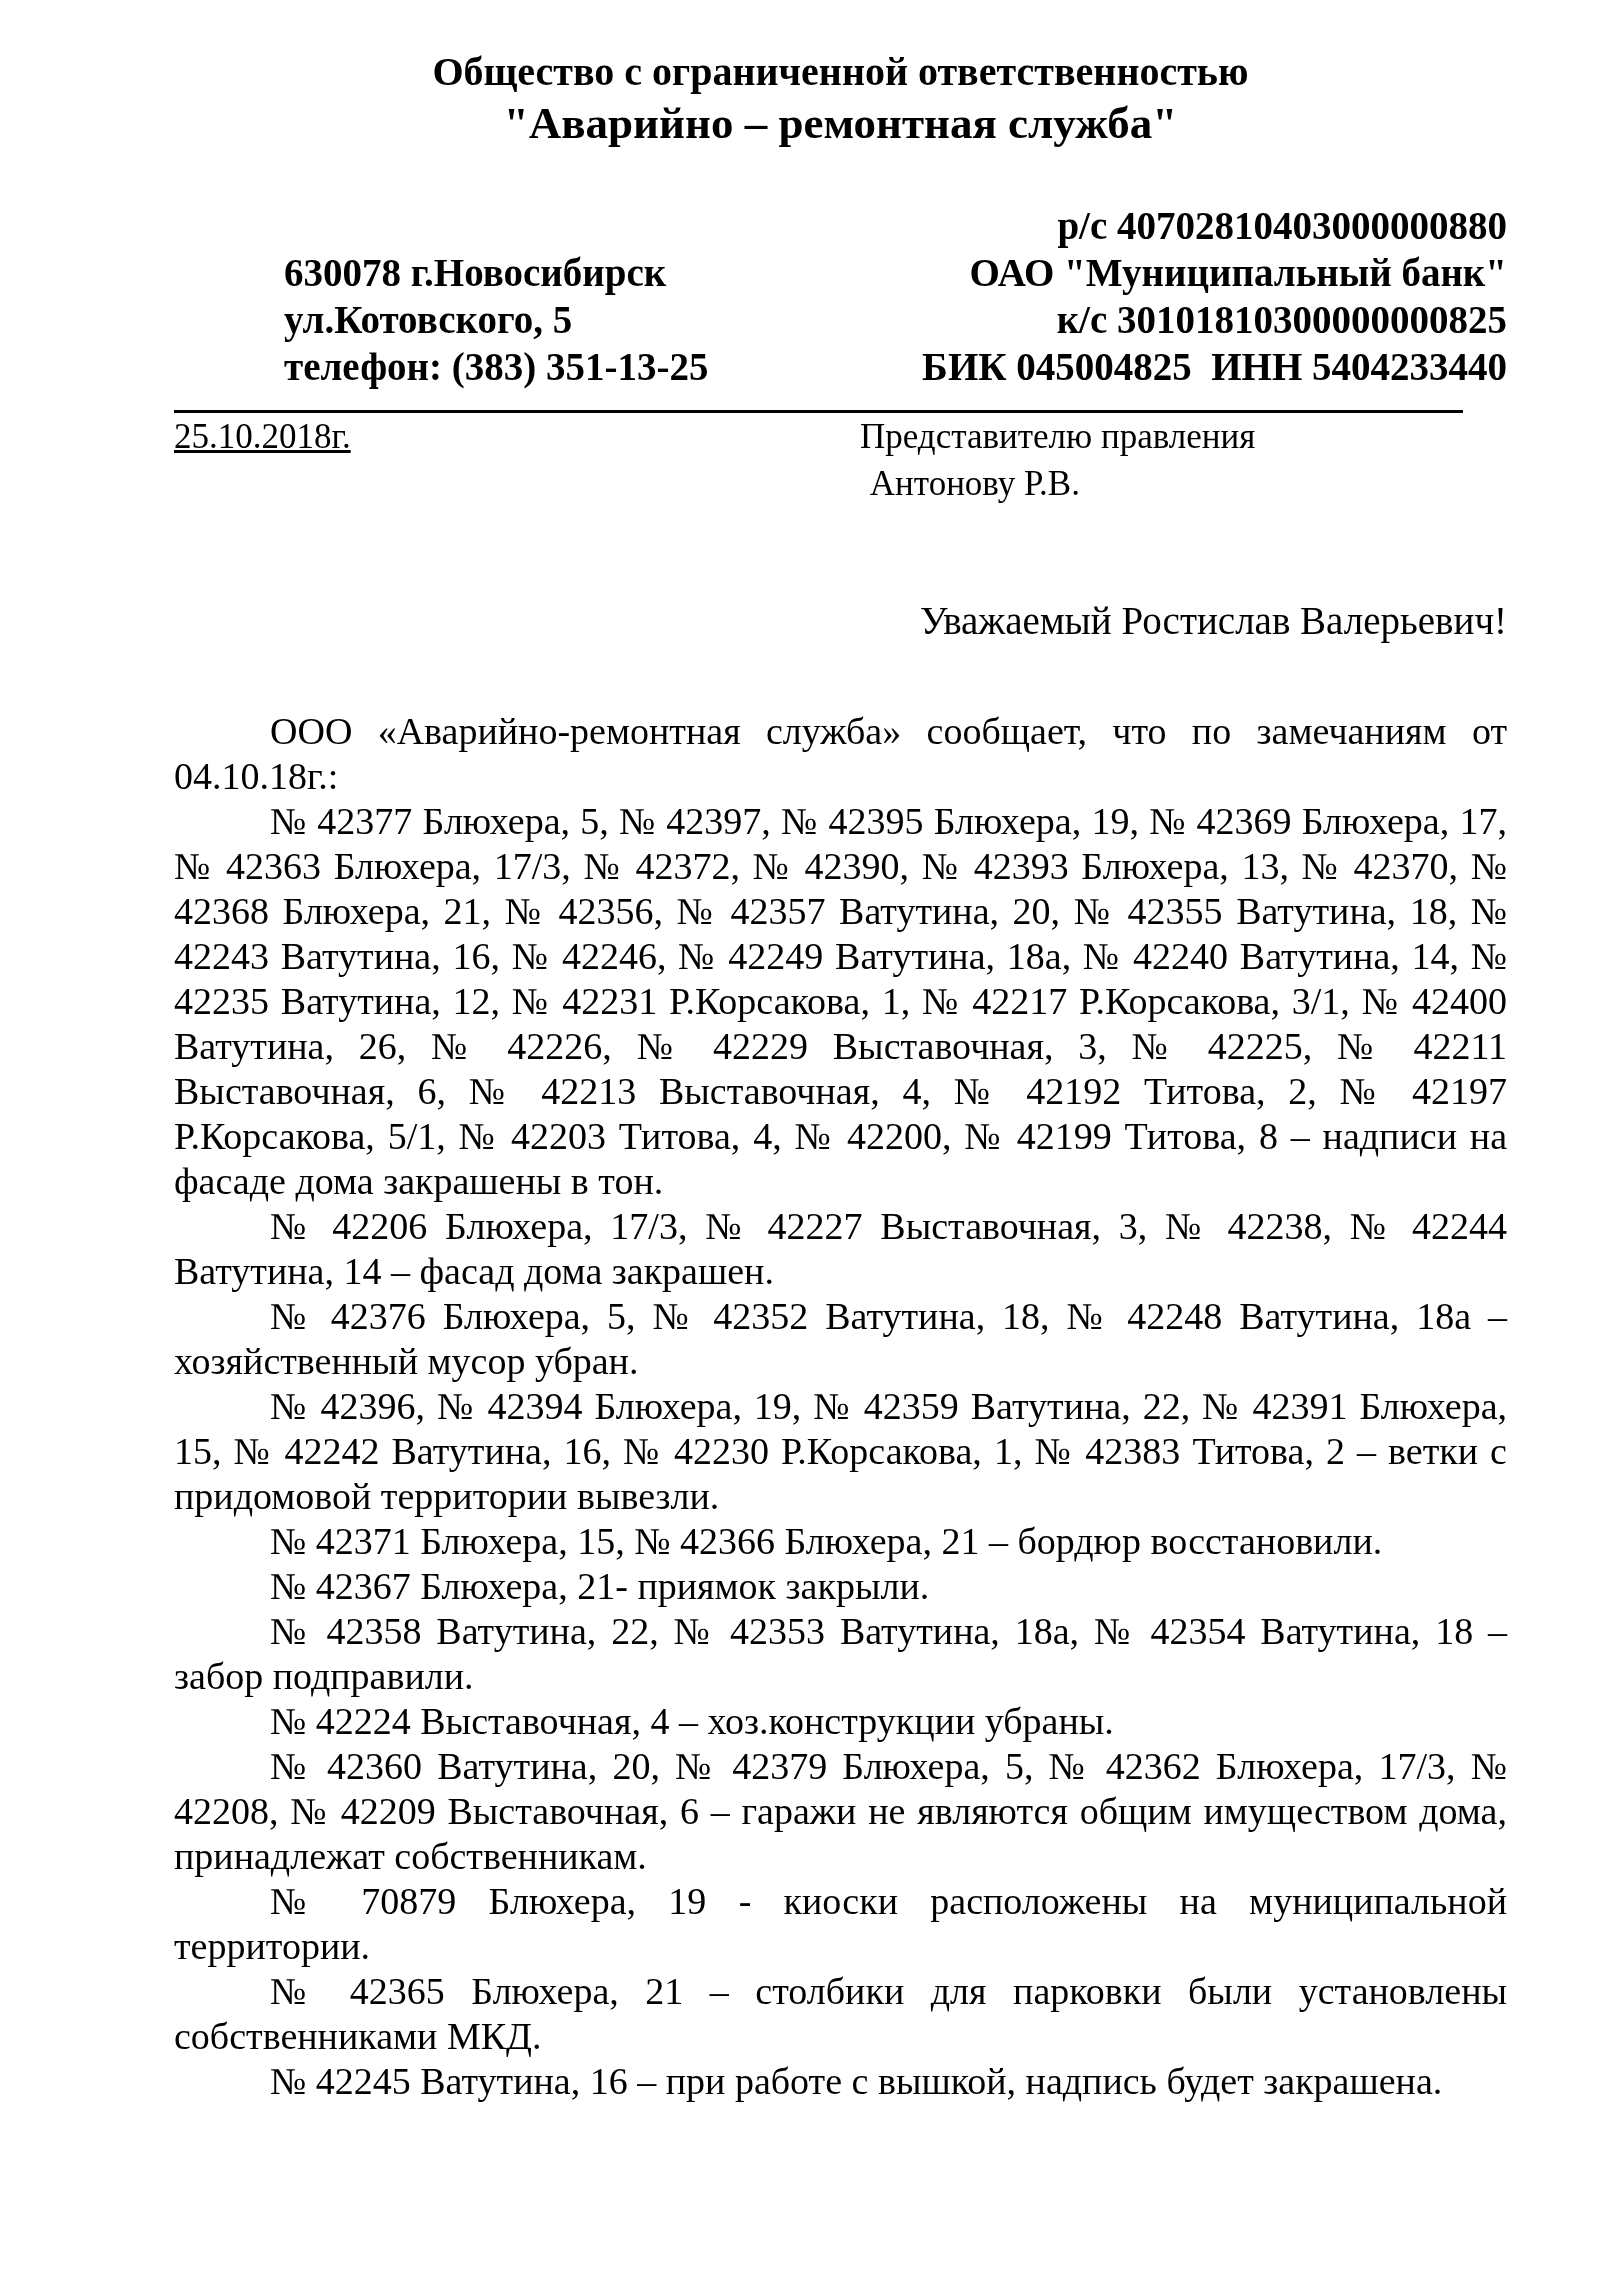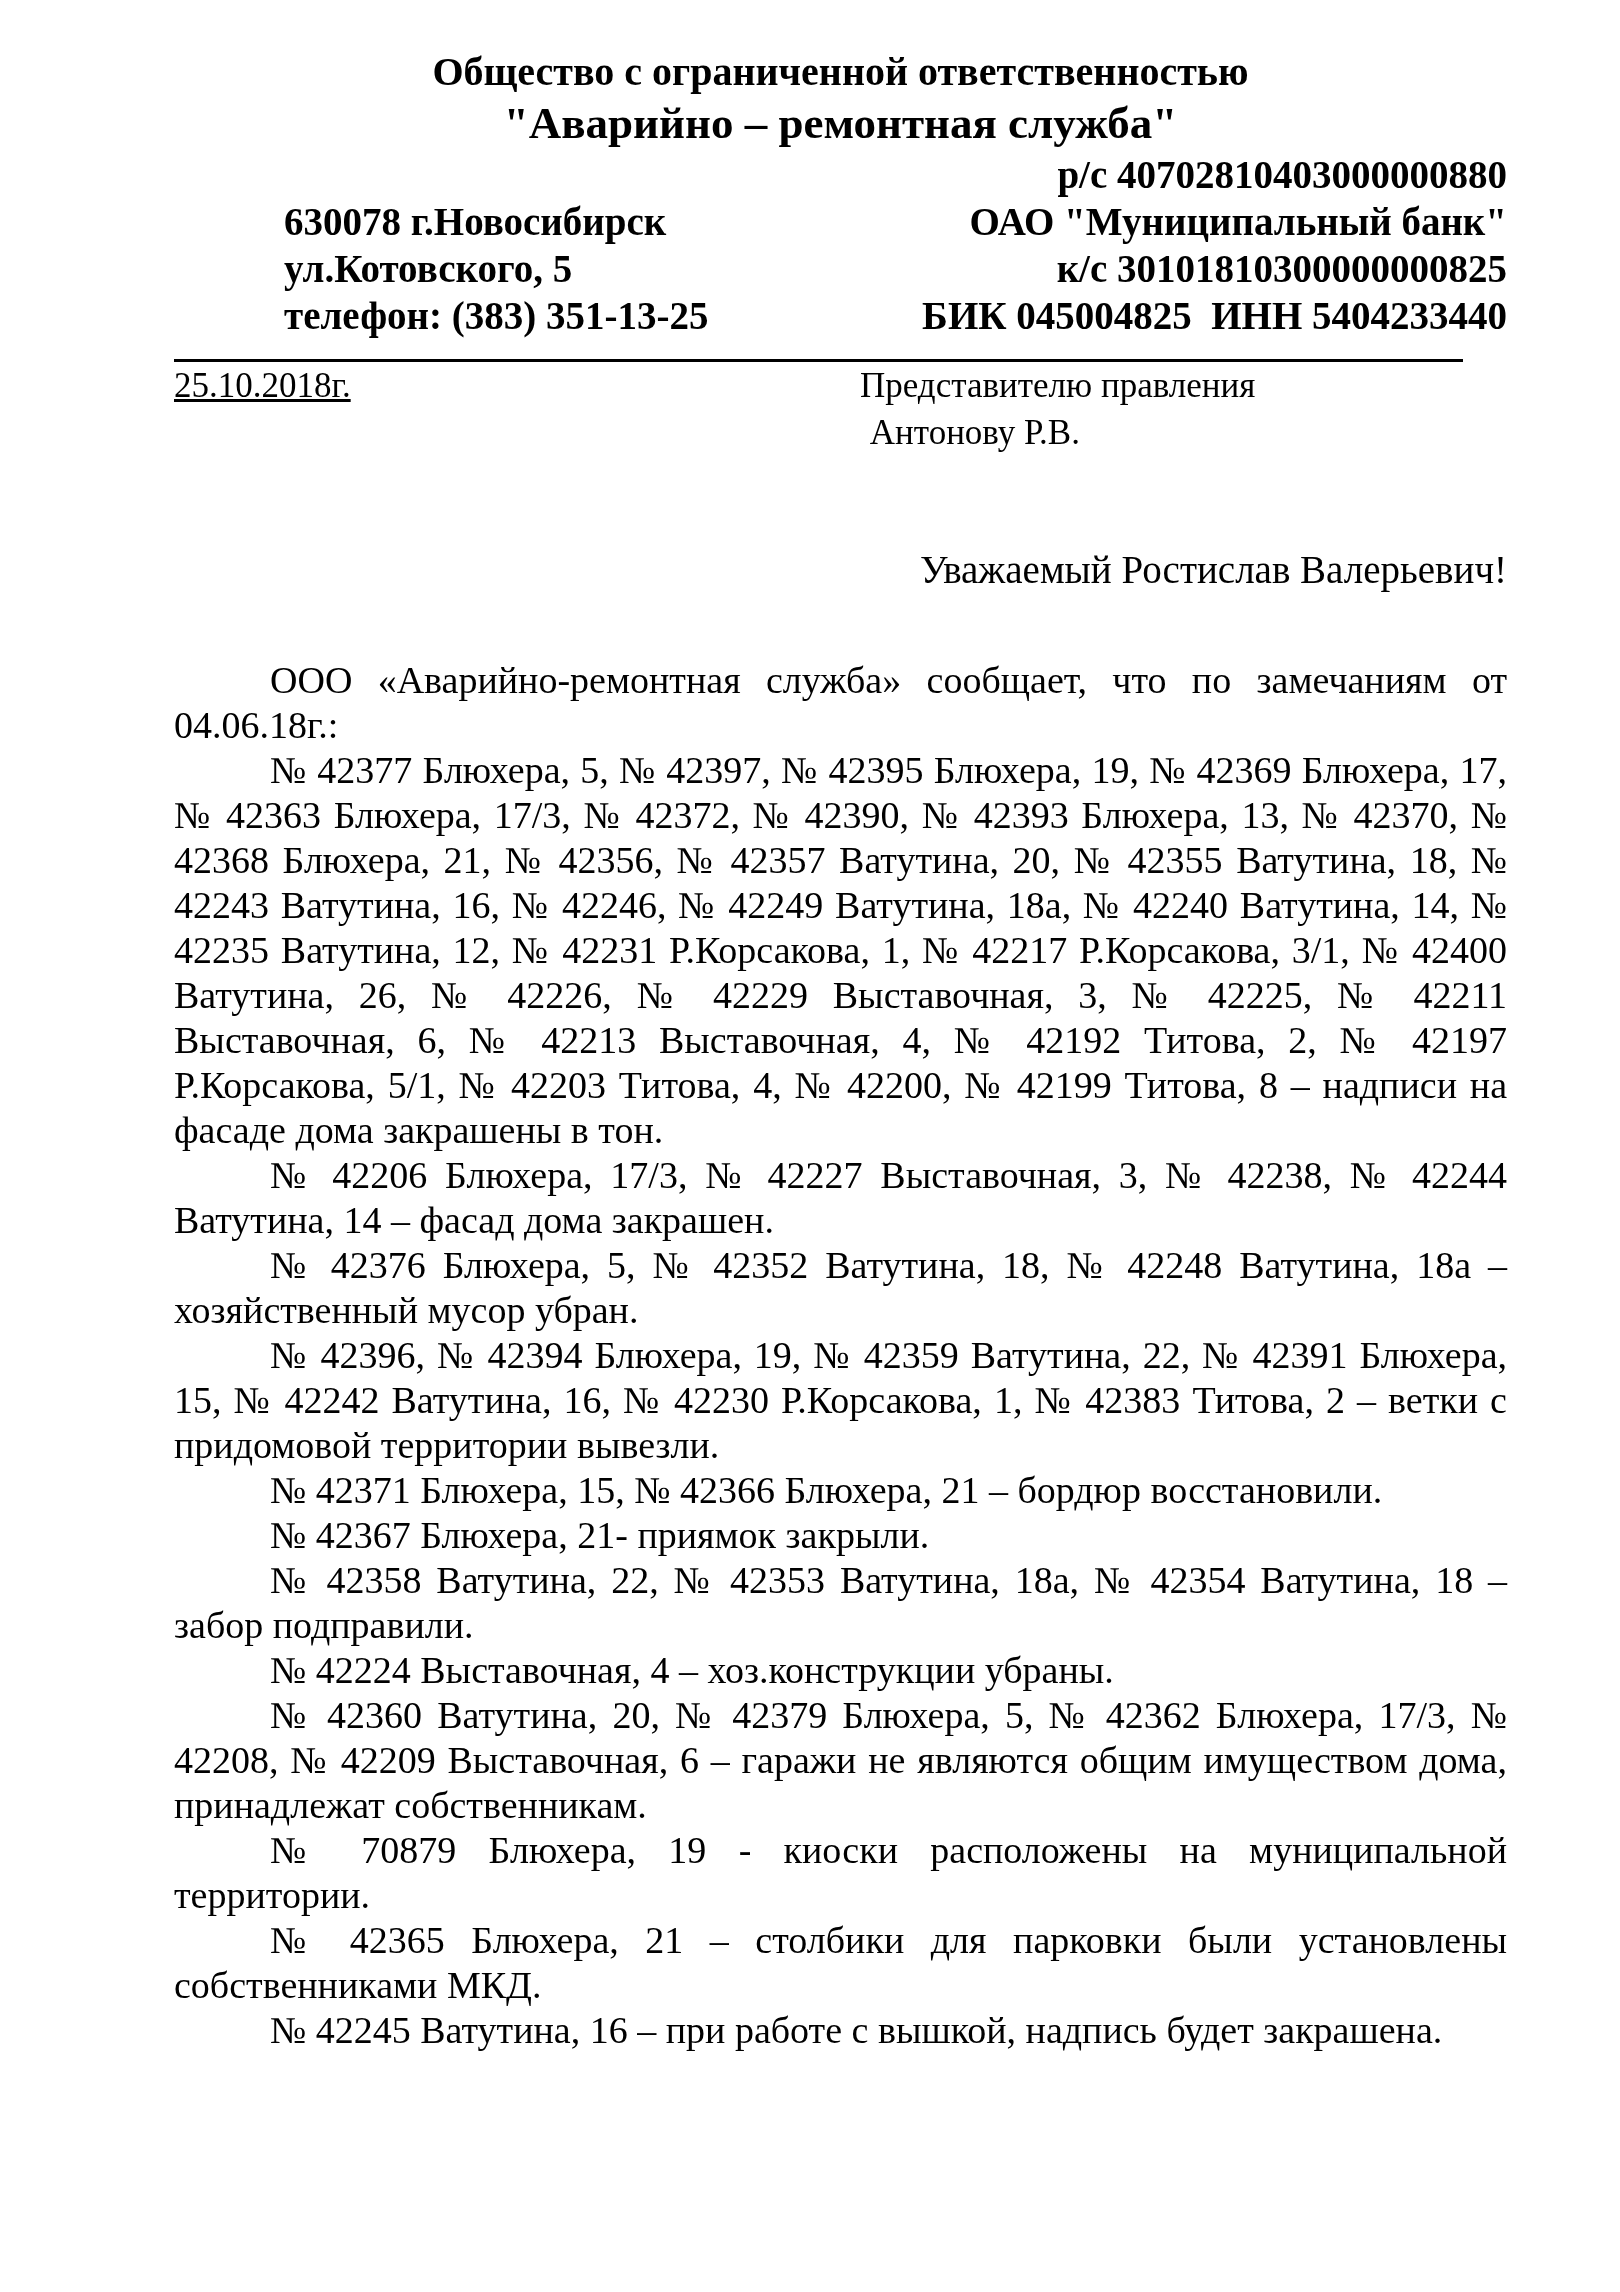--- a/index.html
+++ b/index.html
@@ -14,21 +14,21 @@
     background: #ffffff;
     color: #000000;
     font-family: "Liberation Serif", "DejaVu Serif", serif;
     box-sizing: border-box;
     padding: 47px 113px 0 174px;
     overflow: hidden;
   }
   .content { width: 1333px; }
 
   
-  .org-header { text-align: center; }
+  .org-header { text-align: center; margin-bottom: 51px; }
   .org-type {
     font-weight: bold;
     font-size: 40px;
     line-height: 49px;
   }
   .org-name {
     font-weight: bold;
     font-size: 45px;
     line-height: 55px;
   }
@@ -116,21 +116,21 @@
       <div class="date">25.10.2018г.</div>
       <div class="recipient">
         <div class="r-line">Представителю правления</div>
         <div class="r-line">Антонову Р.В.</div>
       </div>
     </div>
 
     <div class="salutation">Уважаемый Ростислав Валерьевич!</div>
 
     <div class="body-text">
-      <p>ООО «Аварийно-ремонтная служба» сообщает, что по замечаниям от 04.06.18г.:</p>
+      <p>ООО «Аварийно-ремонтная служба» сообщает, что по замечаниям от 04.10.18г.:</p>
       <p>№ 42377 Блюхера, 5, № 42397, № 42395 Блюхера, 19, № 42369 Блюхера, 17, № 42363 Блюхера, 17/3, № 42372, № 42390, № 42393 Блюхера, 13, № 42370, № 42368 Блюхера, 21, № 42356, № 42357 Ватутина, 20, № 42355 Ватутина, 18, № 42243 Ватутина, 16, № 42246, № 42249 Ватутина, 18а, № 42240 Ватутина, 14, № 42235 Ватутина, 12, № 42231 Р.Корсакова, 1, № 42217 Р.Корсакова, 3/1, № 42400 Ватутина, 26, № 42226, № 42229 Выставочная, 3, № 42225, № 42211 Выставочная, 6, № 42213 Выставочная, 4, № 42192 Титова, 2, № 42197 Р.Корсакова, 5/1, № 42203 Титова, 4, № 42200, № 42199 Титова, 8 – надписи на фасаде дома закрашены в тон.</p>
       <p>№ 42206 Блюхера, 17/3, № 42227 Выставочная, 3, № 42238, № 42244 Ватутина, 14 – фасад дома закрашен.</p>
       <p>№ 42376 Блюхера, 5, № 42352 Ватутина, 18, № 42248 Ватутина, 18а – хозяйственный мусор убран.</p>
       <p>№ 42396, № 42394 Блюхера, 19, № 42359 Ватутина, 22, № 42391 Блюхера, 15, № 42242 Ватутина, 16, № 42230 Р.Корсакова, 1, № 42383 Титова, 2 – ветки с придомовой территории вывезли.</p>
       <p>№ 42371 Блюхера, 15, № 42366 Блюхера, 21 – бордюр восстановили.</p>
       <p>№ 42367 Блюхера, 21- приямок закрыли.</p>
       <p>№ 42358 Ватутина, 22, № 42353 Ватутина, 18а, № 42354 Ватутина, 18 – забор подправили.</p>
       <p>№ 42224 Выставочная, 4 – хоз.конструкции убраны.</p>
       <p>№ 42360 Ватутина, 20, № 42379 Блюхера, 5, № 42362 Блюхера, 17/3, № 42208, № 42209 Выставочная, 6 – гаражи не являются общим имуществом дома, принадлежат собственникам.</p>
       <p>№ 70879 Блюхера, 19 - киоски расположены на муниципальной территории.</p>

